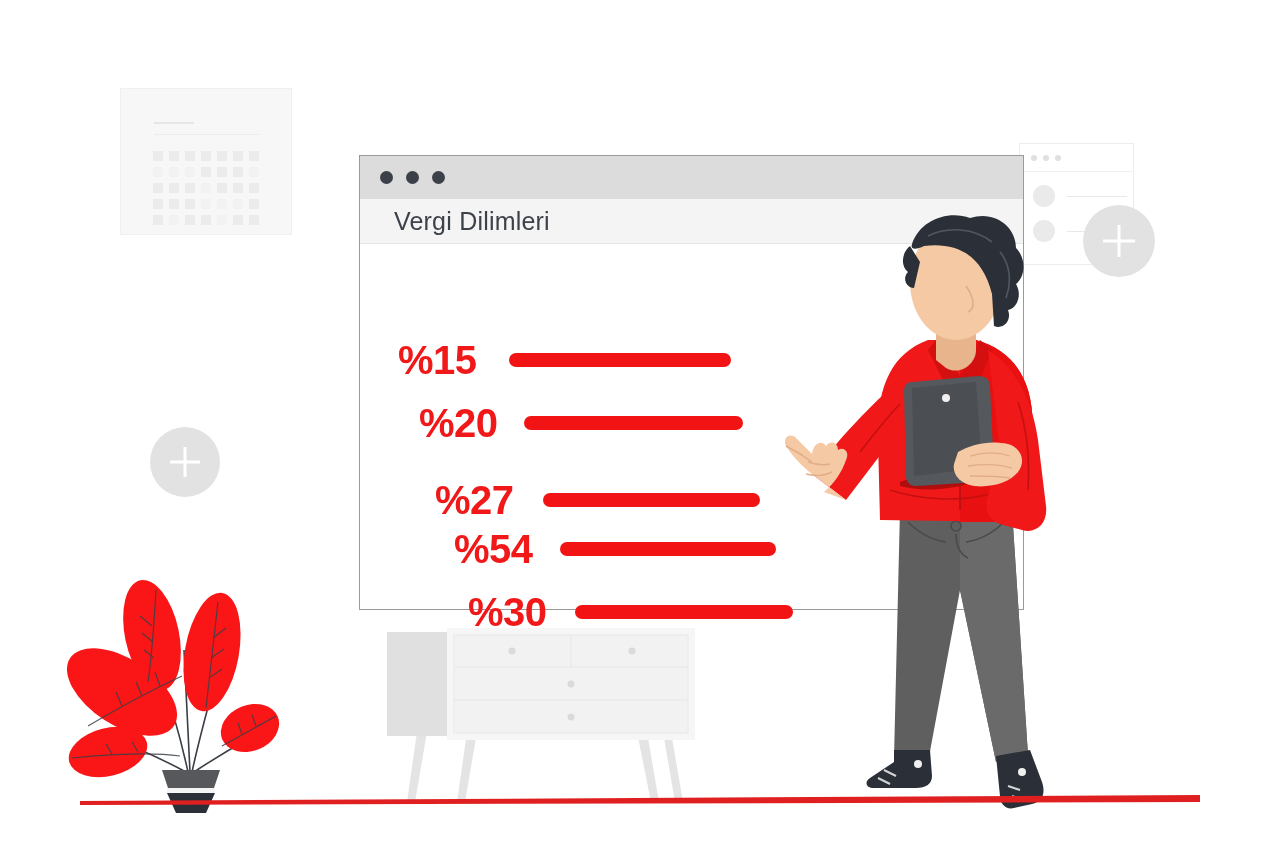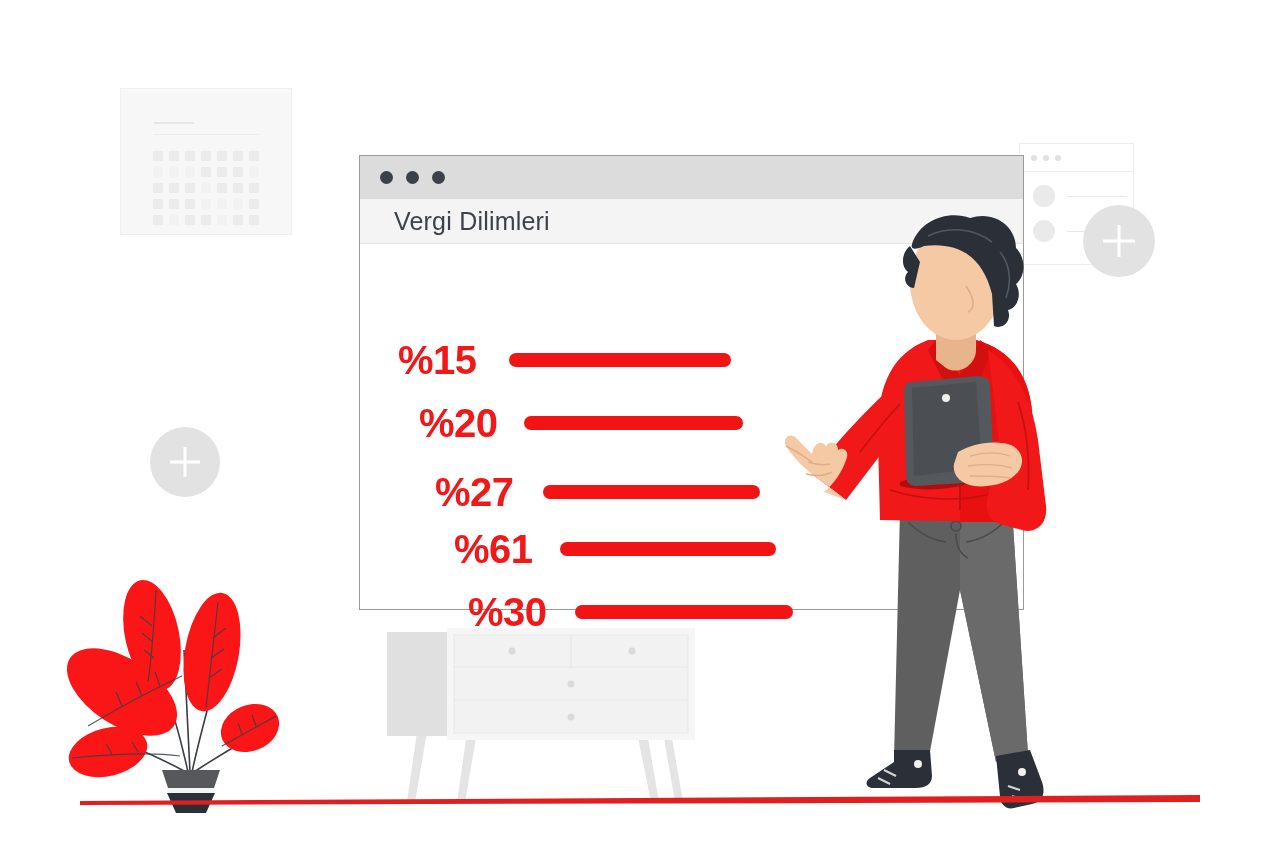--- a/index.html
+++ b/index.html
@@ -338,29 +338,29 @@
         </span>
       </div>
 
       <div class="bar-row" style="left:59px; top:151px;">
         <span class="bar-label">%20</span>
         <span class="bar-track" style="width:219px; margin-left:26px;">
           <span class="bar-fill" style="width:219px; display:block;"></span>
         </span>
       </div>
 
-      <div class="bar-row" style="left:75px; top:220px;">
+      <div class="bar-row" style="left:75px; top:228px;">
         <span class="bar-label">%27</span>
         <span class="bar-track" style="width:217px; margin-left:29px;">
           <span class="bar-fill" style="width:217px; display:block;"></span>
         </span>
       </div>
 
       <div class="bar-row" style="left:94px; top:277px;">
-        <span class="bar-label">%61</span>
+        <span class="bar-label">%54</span>
         <span class="bar-track" style="width:216px; margin-left:27px;">
           <span class="bar-fill" style="width:216px; display:block;"></span>
         </span>
       </div>
 
       <div class="bar-row" style="left:108px; top:340px;">
         <span class="bar-label">%30</span>
         <span class="bar-track" style="width:218px; margin-left:28px;">
           <span class="bar-fill" style="width:218px; display:block;"></span>
         </span>

